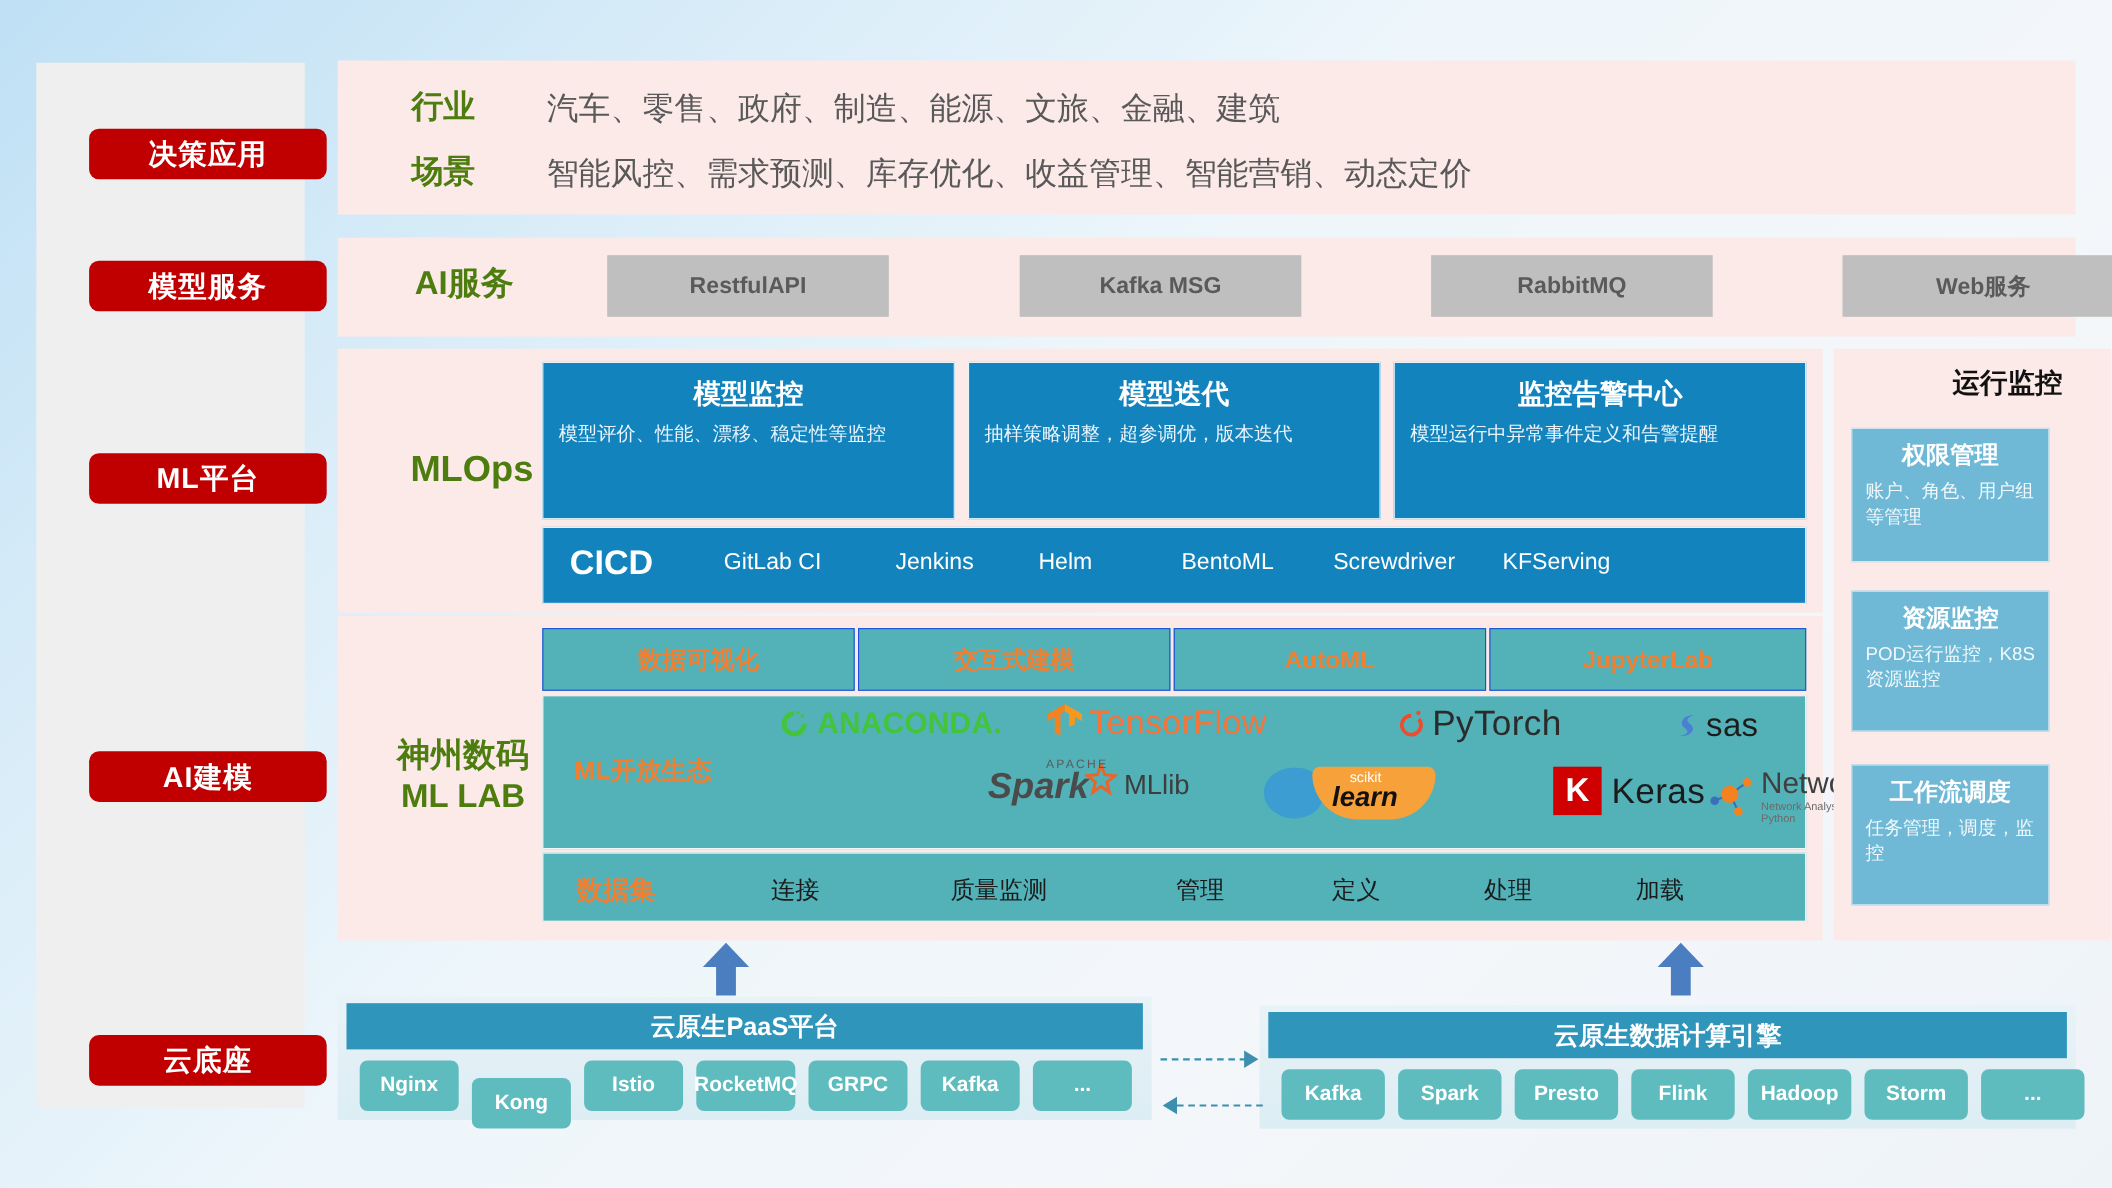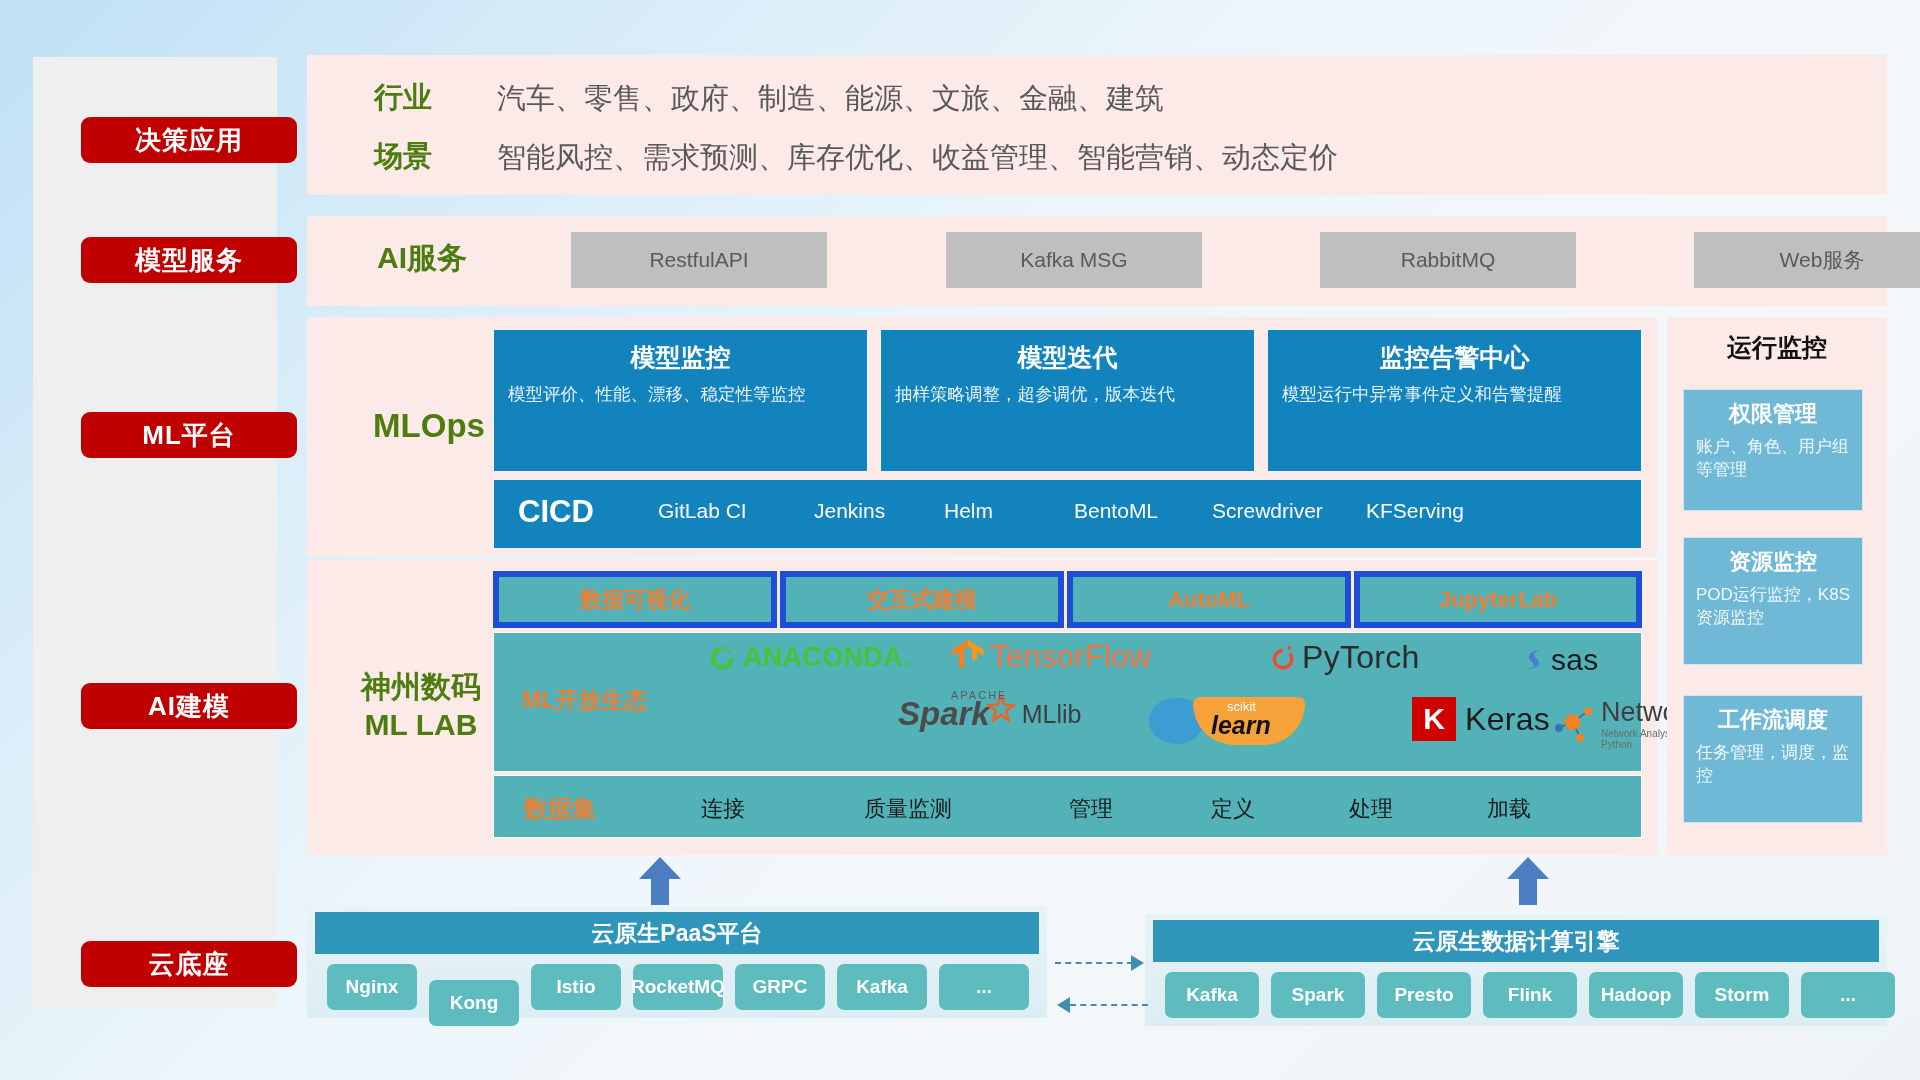--- a/index.html
+++ b/index.html
@@ -27,24 +27,23 @@
 
   
   .panel{position:absolute;background:#fbeae8;}
 
   .rowlabel{
     position:absolute;color:#4d7c0f;font-weight:bold;text-align:center;
     line-height:1.25;
   }
 
   .graybox{
-    background:#bfbfbf;color:#5a5a5a;font-size:21px;font-weight:normal;
+    background:#bfbfbf;color:#5a5a5a;font-size:21px;font-weight:bold;
     display:flex;align-items:center;justify-content:center;
     position:absolute;
-    margin-left:19px;
   }
 
   .bluebox{
     position:absolute;background:#1283bd;color:#fff;
     border:1px solid #e9f4fa;box-sizing:border-box;
   }
   .bluebox .bb-title{
     text-align:center;font-size:25px;font-weight:bold;margin-top:11px;
   }
   .bluebox .bb-desc{
@@ -57,34 +56,34 @@
   }
   .cicd-head{
     position:absolute;left:24px;top:14px;color:#fff;font-size:31px;font-weight:bold;
   }
   .cicd-item{
     position:absolute;color:#fff;font-size:21px;top:18px;
     width:118px;line-height:1.2;
   }
 
   .tealtab{
-    position:absolute;background:#52b2b8;border:6px solid #1d4ed8;box-sizing:border-box;
+    position:absolute;background:#52b2b8;border:1px solid #1d4ed8;box-sizing:border-box;
     color:#ef8033;font-weight:bold;font-size:22px;
     display:flex;align-items:center;justify-content:center;
   }
   .tealband{
     position:absolute;background:#52b2b8;border:1px solid #ffffff;box-sizing:border-box;
   }
   .teal-label{
     position:absolute;color:#ef8033;font-weight:bold;font-size:23px;
   }
   .ds-item{position:absolute;color:#1b1b1b;font-size:22px;}
 
   
-  .rightcol{position:absolute;background:#fbeae8;}
+  .rightcol{position:absolute;background:#fbeae8;padding-left:32px;}
   .rc-title{
     position:absolute;width:100%;text-align:center;top:14px;
     font-size:25px;font-weight:bold;color:#111;
   }
   .rc-card{
     position:absolute;left:16px;width:180px;background:#6fb9d6;
     border:1px solid #cfe6f0;box-sizing:border-box;
   }
   .rc-card .rc-h{
     text-align:center;color:#fff;font-size:22px;font-weight:bold;margin-top:9px;

